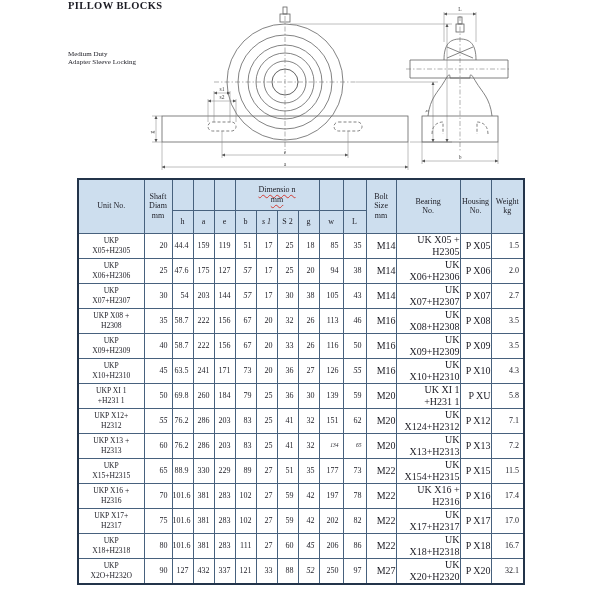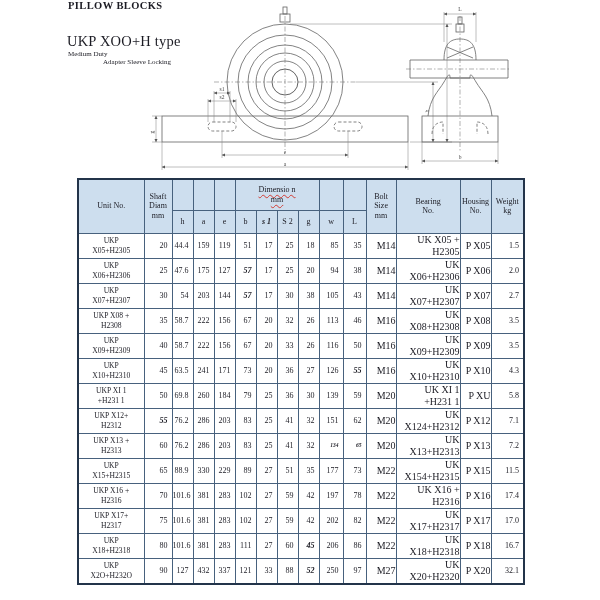--- a/index.html
+++ b/index.html
@@ -2,47 +2,46 @@
 <html><head>
 <meta charset="utf-8">
 <style>
   html,body{margin:0;padding:0;background:#fff;}
   #page{position:relative;width:600px;height:600px;background:#ffffff;overflow:hidden;
         font-family:"Liberation Serif","DejaVu Serif",serif;color:#1c1c24;}
   
   .doc-title{position:absolute;left:68px;top:0;font-size:10.5px;font-weight:bold;letter-spacing:.4px;}
   .doc-type{position:absolute;left:67px;top:33px;font-size:14.5px;letter-spacing:.2px;}
   .doc-sub1{position:absolute;left:68px;top:50px;font-size:7px;}
-  .doc-sub2{position:absolute;left:68px;top:58px;font-size:7px;margin-left:35px;}
+  .doc-sub2{position:absolute;left:68px;top:58px;font-size:7px;}
   
   #drawings{position:absolute;left:150px;top:2px;width:360px;height:172px;}
   
   #tbl{position:absolute;left:77px;top:178px;border-collapse:collapse;table-layout:fixed;
        width:447px;font-size:8px;line-height:1.2;}
   #tbl th,#tbl td{border:1px solid #47617d;padding:0;vertical-align:middle;text-align:center;
        overflow:hidden;white-space:pre-line;}
   #tbl{border:2px solid #23344a;}
   #tbl thead th{background:#cddeee;font-weight:normal;font-size:8px;}
   #tbl thead tr:first-child{height:31px;}
   #tbl thead tr:last-child{height:23px;}
   #tbl tbody tr{height:19px;background:#fff;}
   #tbl td.unit{font-size:7.6px;line-height:1.25;}
   #tbl td.num{text-align:right;padding-right:4px;}
   #tbl td.txt{text-align:right;font-size:10px;}
-  #tbl .it{font-style:italic;font-weight:bold;}
+  #tbl .it{font-style:italic;}
   #tbl .tiny{font-size:5.5px;}
   .wavy{text-decoration:underline wavy #d23b32;text-underline-offset:2px;}
 </style>
 </head>
 <body>
 
 <div id="page">
 
   <div class="doc-title">PILLOW BLOCKS</div>
-  <div class="doc-type">UKP XOO+H type</div>
   <div class="doc-sub1">Medium Duty</div>
   <div class="doc-sub2">Adapter Sleeve Locking</div>
 
   <svg id="drawings" viewBox="0 0 360 172">
     <defs>
       <marker id="arr" markerWidth="7" markerHeight="6" refX="6" refY="3" orient="auto-start-reverse">
         <path d="M0,0 L6.5,3 L0,6 Z" fill="#555"></path>
       </marker>
     </defs>
 

